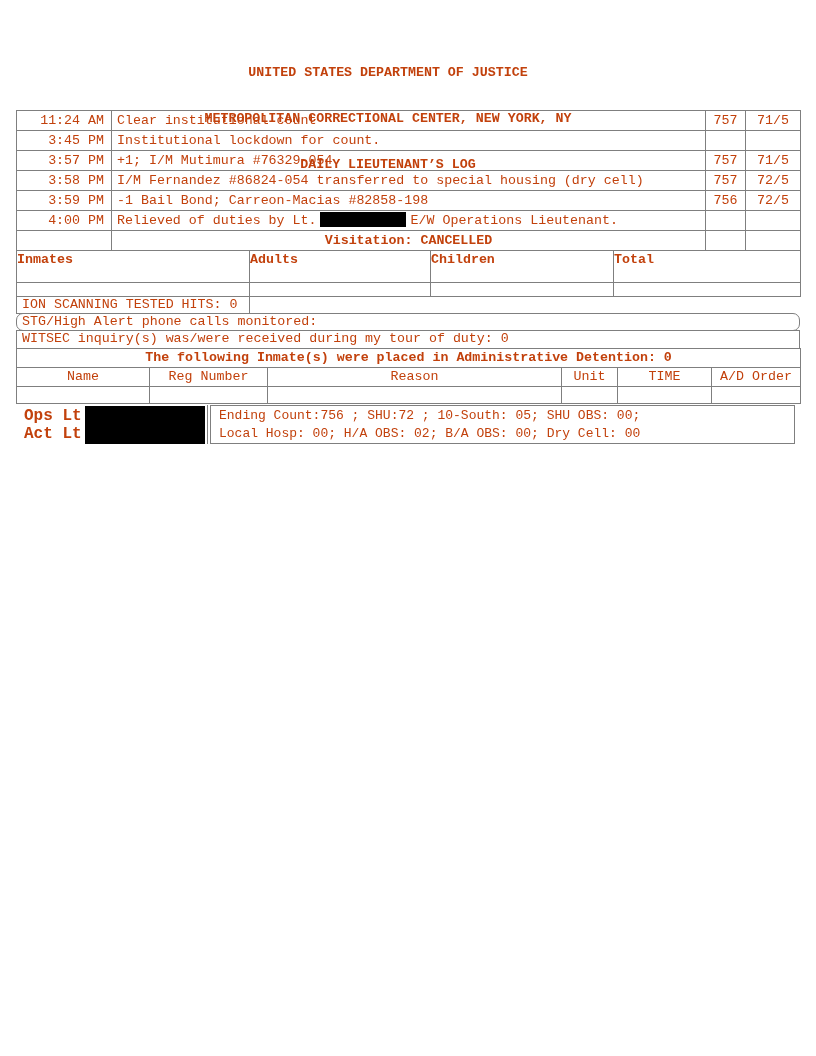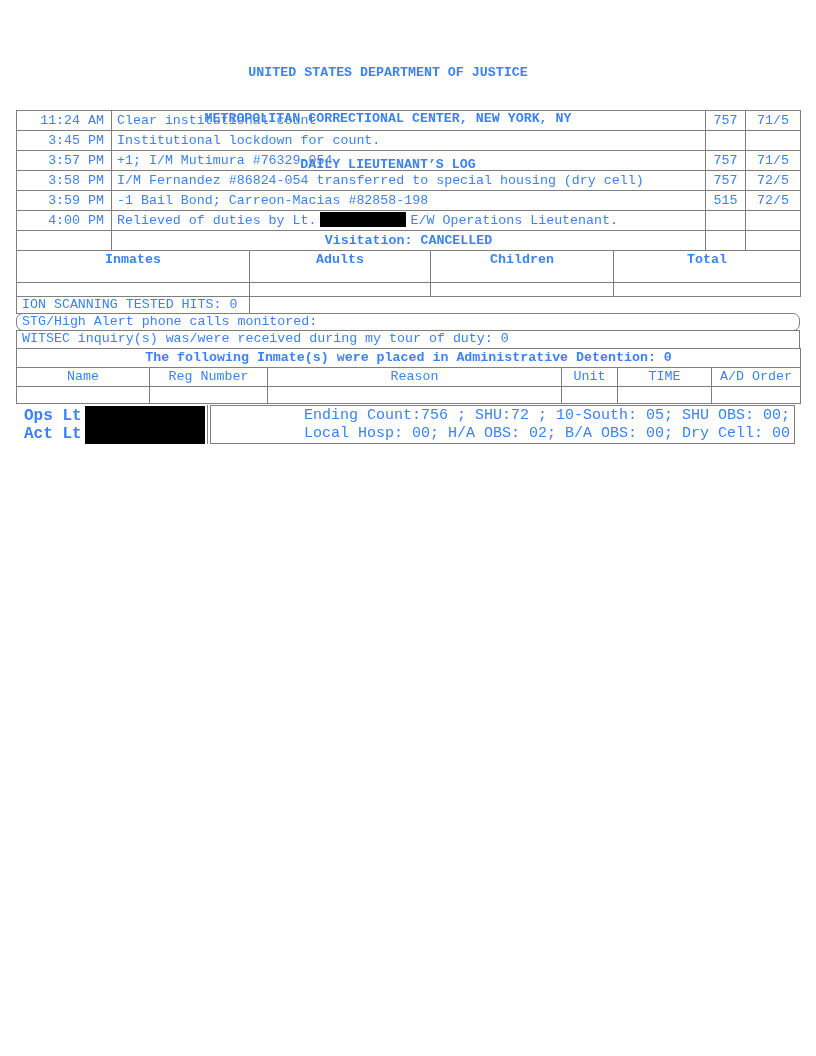--- a/index.html
+++ b/index.html
@@ -2,21 +2,21 @@
 <html><head>
 <meta charset="utf-8">
 <style>
   html, body { margin: 0; padding: 0; }
   .page {
     position: relative;
     width: 816px;
     height: 1056px;
     background: #ffffff;
     font-family: "Liberation Mono", "DejaVu Sans Mono", monospace;
-    color: #3b82f6;
+    color: #c2410c;
     overflow: hidden;
   }
   .doc-header {
     position: absolute;
     top: 35px;
     left: 0;
     width: 776px;
     text-align: center;
     font-weight: bold;
     font-size: 13.3px;
@@ -52,21 +52,21 @@
     display: inline-block;
     width: 86px;
     height: 15px;
     background: #000000;
     vertical-align: middle;
     margin: 0 5px 2px 3px;
   }
   
   .stats-table { margin-top: -1px; }
   .stats-table .hd {
-    height: 30px; vertical-align: top; text-align: center;
+    height: 30px; vertical-align: top; 
     font-weight: bold; padding-top: 1px; line-height: 15px;
   }
   .stats-table .ev { height: 13px; }
   
   .strip {
     box-sizing: border-box;
     border: 1px solid #7f7f7f;
     margin-top: -1px;
     font-weight: normal;
     font-size: 13.3px;
@@ -87,22 +87,22 @@
   .sig-block { margin-top: 1px; display: flex; align-items: stretch; height: 40px; }
   .sig-labels {
     box-sizing: border-box; width: 69px; padding-left: 8px; padding-top: 2px;
     font-weight: bold; font-size: 16px; line-height: 18px; white-space: nowrap;
   }
   .sig-redact { width: 120px; height: 38px; background: #000000; margin-top: 1px; }
   .sig-sep { width: 1px; background: #7f7f7f; margin: 0 2px; height: 39px; }
   .sig-summary {
     box-sizing: border-box; width: 585px; height: 39px;
     border: 1px solid #7f7f7f;
-    font-size: 15px; line-height: 17.5px; padding: 1px 4px 0 8px;
-    white-space: nowrap; overflow: hidden; text-align: right;
+    font-size: 13px; line-height: 17.5px; padding: 1px 4px 0 8px;
+    white-space: nowrap; overflow: hidden;
   }
 </style>
 </head>
 <body>
 
 <div class="page">
 
   <div class="doc-header">
     <div>UNITED STATES DEPARTMENT OF JUSTICE</div>
     <div>METROPOLITAN CORRECTIONAL CENTER, NEW YORK, NY</div>
@@ -139,21 +139,21 @@
         </tr>
         <tr>
           <td class="t">3:58 PM</td>
           <td class="d">I/M Fernandez #86824-054 transferred to special housing (dry cell)</td>
           <td class="c">757</td>
           <td class="u">72/5</td>
         </tr>
         <tr>
           <td class="t">3:59 PM</td>
           <td class="d">-1 Bail Bond; Carreon-Macias #82858-198</td>
-          <td class="c">515</td>
+          <td class="c">756</td>
           <td class="u">72/5</td>
         </tr>
         <tr>
           <td class="t">4:00 PM</td>
           <td class="d"><span>Relieved of duties by Lt.</span><span class="redact-inline"></span><span>E/W Operations Lieutenant.</span></td>
           <td class="c"></td>
           <td class="u"></td>
         </tr>
         <tr>
           <td class="t"></td>

